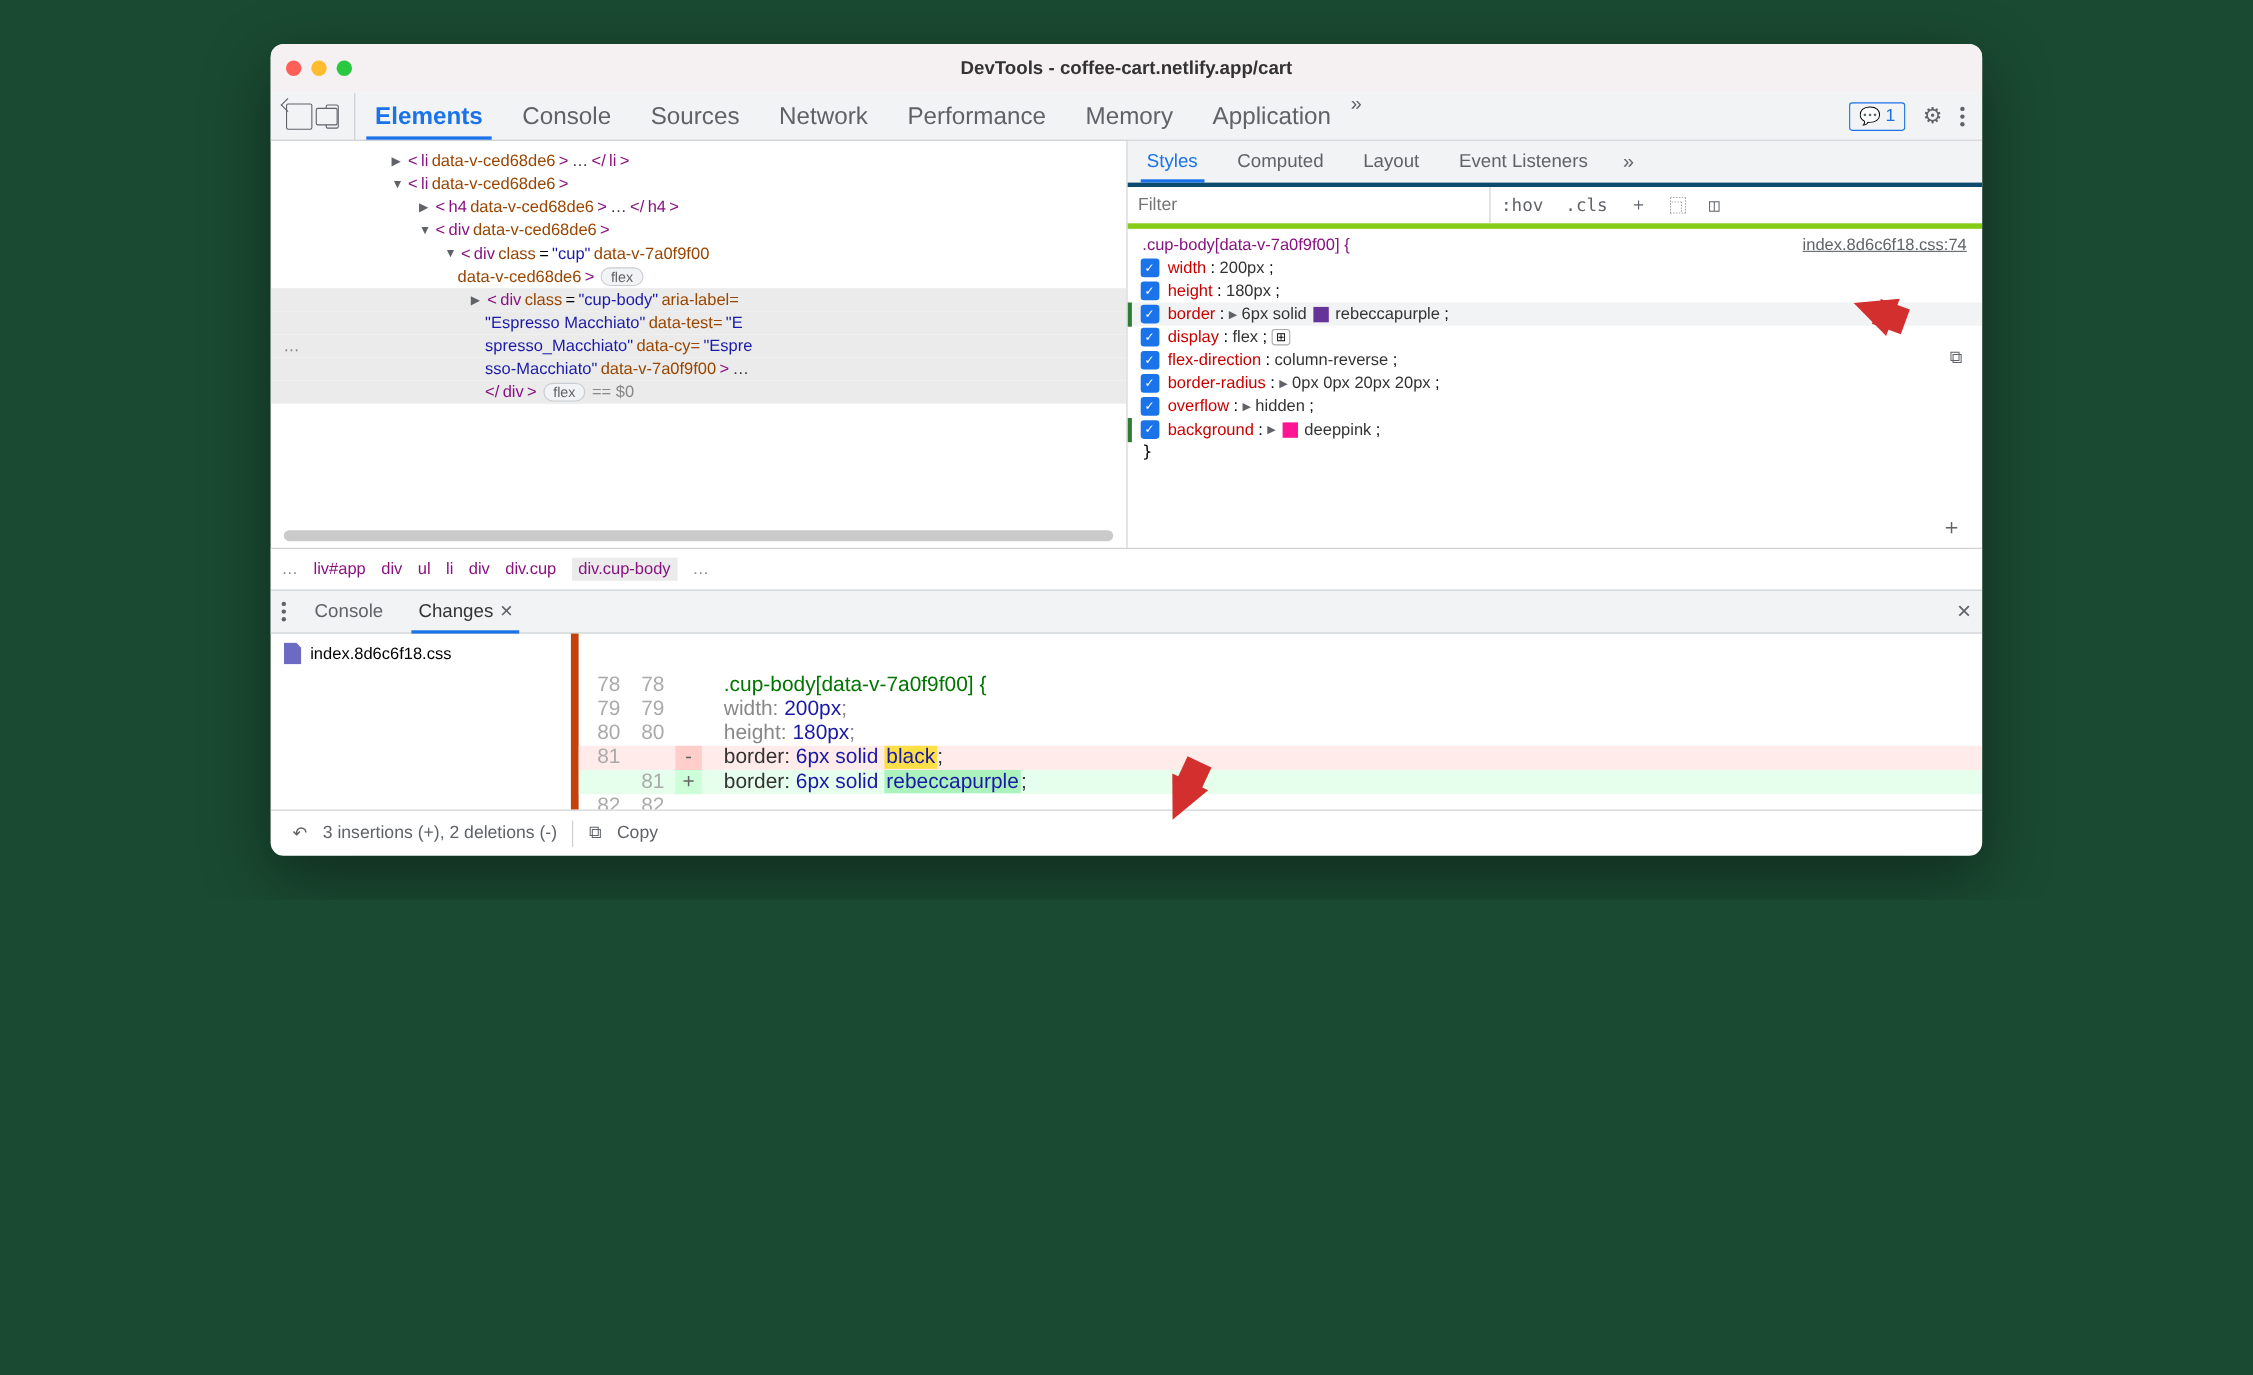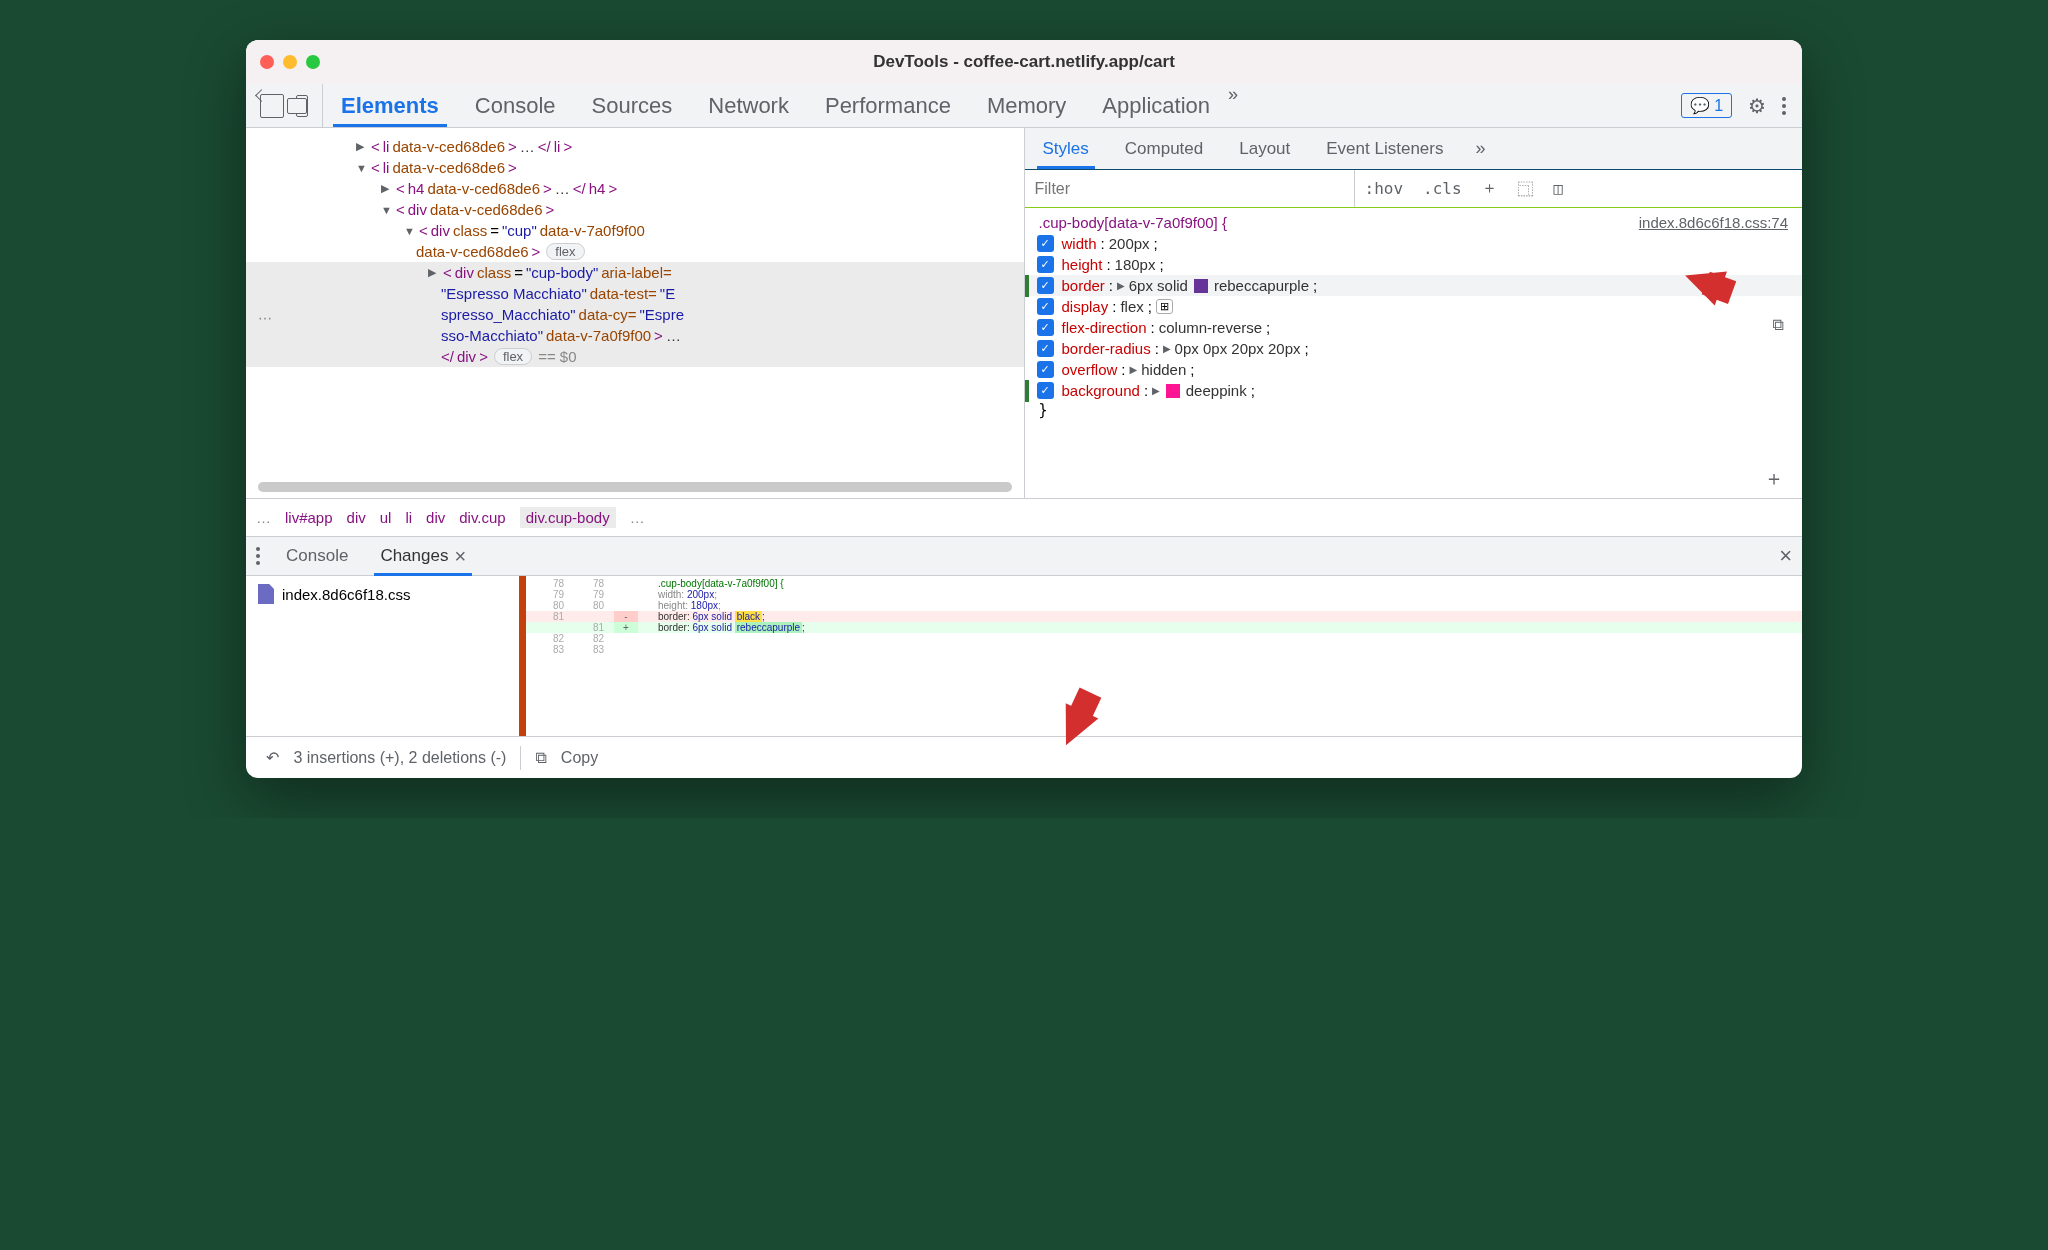--- a/index.html
+++ b/index.html
@@ -29,25 +29,25 @@
     .main { display: flex; height: 370px; }
     .dom { flex: 1; padding: 8px 0; font-family: Menlo, monospace; font-size: 15px; overflow: hidden; border-right: 1px solid #cacdd1; position: relative; }
     .dr { padding: 2px 10px; white-space: nowrap; display: flex; align-items: center; gap: 3px; }
     .dr.sel { background: #ebebeb; }
     .ar { width: 12px; color: #5f6368; font-size: 11px; display: inline-block; }
     .tg { color: #881280; } .an { color: #994500; } .av { color: #1a1aa6; } .sy { color: #881280; } .tx { color: #333; }
     .pil { display: inline-block; background: #f1f3f4; border: 1px solid #cacdd1; border-radius: 10px; padding: 0 8px; font-size: 13px; color: #5f6368; margin: 0 3px; }
     .hell { position: absolute; left: 12px; color: #888; top: 182px; font-size: 14px; }
     .sbh { position: absolute; bottom: 6px; left: 12px; right: 12px; height: 10px; background: #cacaca; border-radius: 5px; }
     .styles { flex: 1; display: flex; flex-direction: column; }
-    .st-tabs { display: flex; border-bottom: 1px solid #0c4a6e; background: #f1f3f4; height: 42px; align-items: center; }
+    .st-tabs { display: flex; border-bottom: 4px solid #0c4a6e; background: #f1f3f4; height: 42px; align-items: center; }
     .st-tab { padding: 0 18px; font-size: 17px; color: #5f6368; cursor: pointer; height: 100%; display: flex; align-items: center; position: relative; }
     .st-tab.a { color: #1a73e8; font-weight: 500; }
     .st-tab.a::after { content: ''; position: absolute; bottom: 0; left: 12px; right: 12px; height: 3px; background: #1a73e8; }
-    .fb { display: flex; align-items: center; border-bottom: 1px solid #84cc16; height: 38px; }
+    .fb { display: flex; align-items: center; border-bottom: 5px solid #84cc16; height: 38px; }
     .fi { flex: 1; max-width: 330px; padding: 6px 10px; border: none; font-size: 16px; outline: none; border-right: 1px solid #cacdd1; height: 100%; color: #777; background: transparent; }
     .fc { padding: 0 10px; font-size: 16px; color: #5f6368; font-family: monospace; }
     .props { flex: 1; padding: 4px 0; font-family: Menlo, monospace; font-size: 15px; position: relative; overflow: hidden; }
     .sel-line { padding: 2px 14px; display: flex; justify-content: space-between; }
     .lnk { color: #5f6368; text-decoration: underline; font-size: 15px; }
     .pr { padding: 2px 14px 2px 12px; display: flex; align-items: center; gap: 4px; position: relative; }
     .cb { width: 17px; height: 17px; border-radius: 3px; background: #1a73e8; display: inline-flex; align-items: center; justify-content: center; color: #fff; font-size: 11px; margin-right: 4px; }
     .cb::before { content: '✓'; }
     .pn { color: #c80000; } .pv { color: #333; }
     .ex { color: #5f6368; font-size: 10px; }
@@ -65,21 +65,21 @@
     .dr-tabs { height: 40px; border-top: 1px solid #cacdd1; border-bottom: 1px solid #cacdd1; background: #f1f3f4; display: flex; align-items: center; padding: 0 10px; gap: 4px; }
     .dt { padding: 0 14px; font-size: 17px; color: #5f6368; height: 100%; display: flex; align-items: center; position: relative; cursor: pointer; gap: 6px; }
     .dt.a { color: #333; font-weight: 400; }
     .dt.a::after { content: ''; position: absolute; bottom: -1px; left: 8px; right: 8px; height: 3px; background: #1a73e8; }
     .xc { font-size: 20px; color: #5f6368; cursor: pointer; }
     .drx { margin-left: auto; font-size: 22px; color: #5f6368; }
     .ch { display: flex; height: 160px; }
     .ch-sb { width: 280px; border-right: 7px solid #c2410c; padding: 8px 12px; }
     .fl { display: flex; align-items: center; gap: 8px; font-size: 15px; }
     .fic2 { width: 16px; height: 20px; background: #6b6bc4; clip-path: polygon(0 0, 70% 0, 100% 25%, 100% 100%, 0 100%); }
-    .diff { flex: 1; font-family: Menlo, monospace; font-size: 10px; overflow: hidden; padding-top: 2px; }
+    .diff { flex: 1; font-family: Menlo, monospace; font-size: 19px; overflow: hidden; padding-top: 2px; margin-top: 34px; }
     .dl { display: flex; padding: 0; }
     .ln { width: 44px; text-align: right; color: #aaa; padding-right: 6px; }
     .ln2 { width: 44px; text-align: right; color: #aaa; padding-right: 10px; }
     .mk { width: 24px; text-align: center; color: #666; }
     .dc { flex: 1; padding-left: 20px; color: #888; }
     .dl.del { background: #ffebe9; }
     .dl.del .mk { background: #ffcecb; }
     .dl.add { background: #e6ffec; }
     .dl.add .mk { background: #ccffd8; }
     .hl-a { background: #abf2bc; padding: 0 2px; }

